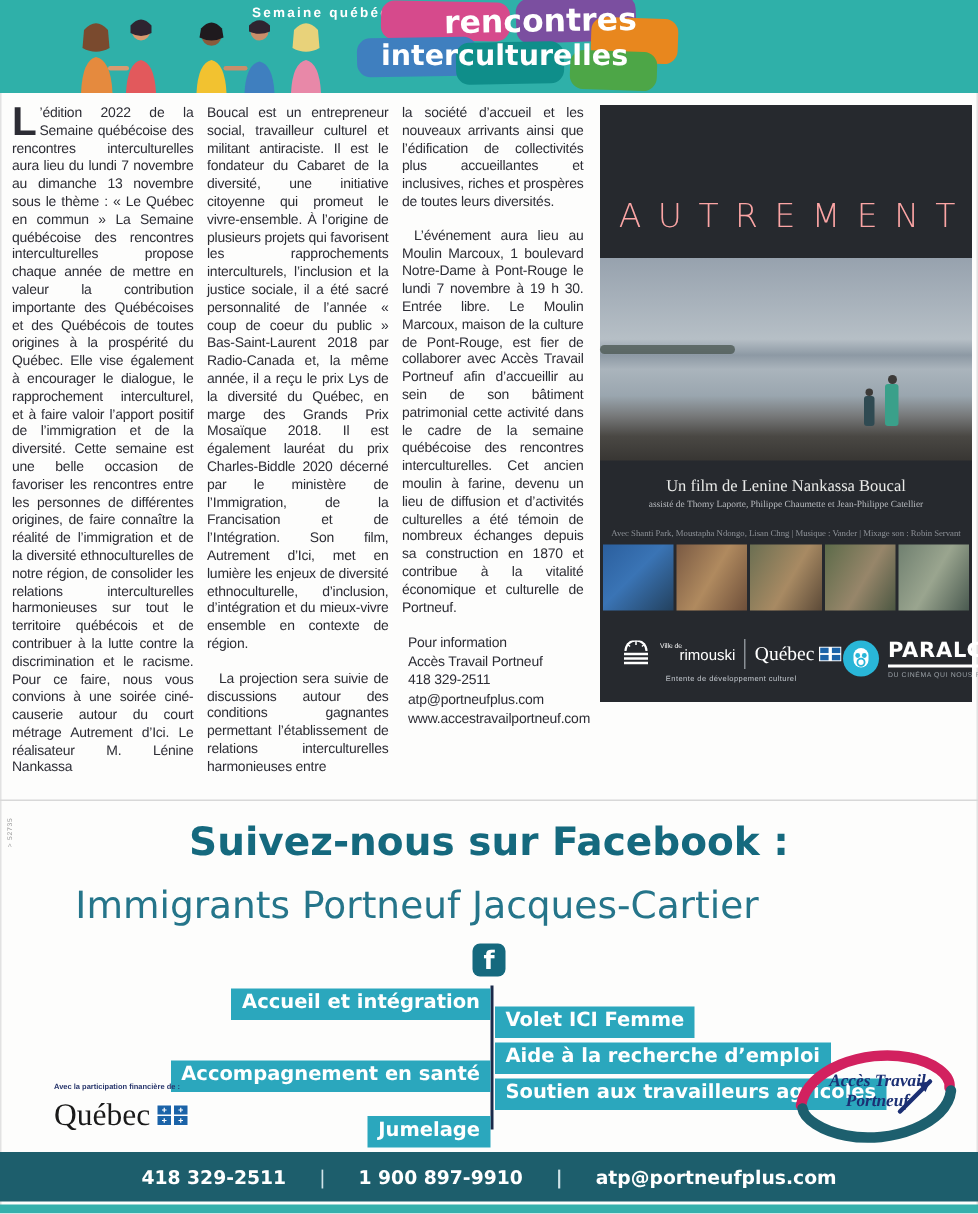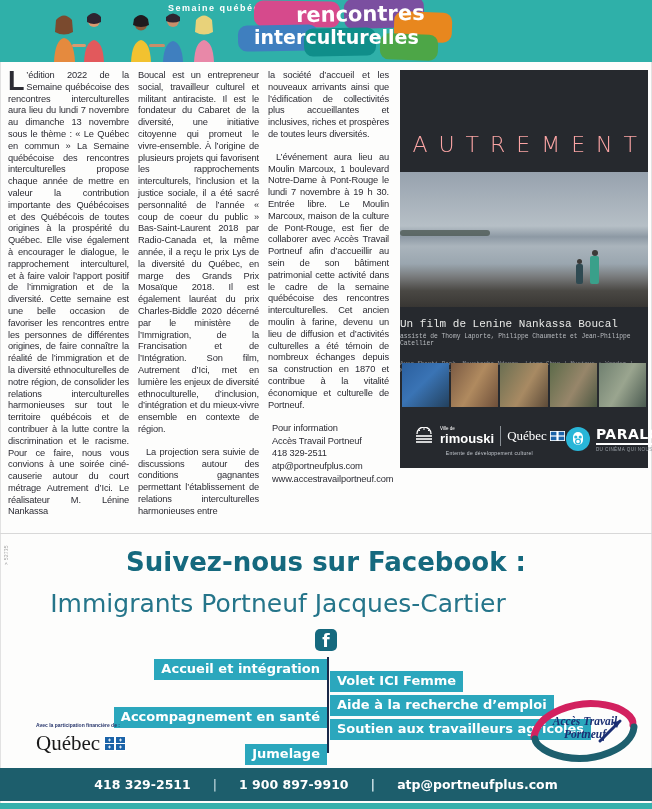--- a/index.html
+++ b/index.html
@@ -40,38 +40,38 @@
   .pt2{font-size:22px;letter-spacing:11px;padding-left:0;margin-top:13px;font-style:italic;}
   .poster-photo{position:absolute;left:0;top:102px;width:248px;height:135px;
       background:
         linear-gradient(180deg,#97a2ae 0%,#b6bfc6 40%,#8d99a4 48%,#aab4bc 55%,#9aa6af 68%,#77797a 78%,#4a4844 88%,#383633 100%);}
   .land{position:absolute;left:0;top:58px;width:90px;height:6px;background:#4e5a55;border-radius:3px;opacity:.8;}
   .fig{position:absolute;border-radius:2px;}
   .fig1{left:176px;top:92px;width:7px;height:20px;background:#2f4a52;}
   .fig1:before{content:"";position:absolute;left:1px;top:-5px;width:5px;height:5px;border-radius:50%;background:#3c3a38;}
   .fig2{left:190px;top:84px;width:9px;height:28px;background:#3aa08a;}
   .fig2:before{content:"";position:absolute;left:2px;top:-6px;width:6px;height:6px;border-radius:50%;background:#3c3a38;}
-  .credits{position:absolute;left:0;top:248px;width:100%;text-align:left;font-family:Liberation Mono, monospace;}
+  .credits{position:absolute;left:0;top:248px;width:100%;text-align:center;font-family:Liberation Serif, serif;}
   .credit-film{font-size:11px;color:#e8e9e7;}
   .credit-assist{font-size:6.3px;color:#b9bcc0;margin-top:3px;}
   .credit-cast{font-size:5.8px;color:#8e9298;margin-top:13px;}
   .filmstrip{position:absolute;left:2px;top:293px;width:244px;height:44px;display:flex;gap:2px;}
   .still{flex:1;height:44px;}
   .s1{background:linear-gradient(135deg,#2b5f9e 0%,#3a74b5 45%,#23415e 100%);}
   .s2{background:linear-gradient(120deg,#7a5a43 0%,#b08a5f 50%,#6e4f3a 100%);}
   .s3{background:linear-gradient(120deg,#6b6f52 0%,#a88a63 55%,#5c4a38 100%);}
   .s4{background:linear-gradient(120deg,#5d6b4a 0%,#97866a 55%,#4c5742 100%);}
   .s5{background:linear-gradient(120deg,#708070 0%,#9aa58f 50%,#4a5a50 100%);}
   .poster-logos{position:absolute;left:0;bottom:12px;width:100%;display:flex;justify-content:space-between;
       align-items:flex-start;padding:0 14px;box-sizing:border-box;}
   .plogo-left{display:flex;flex-direction:column;align-items:center;}
   .plogo-left-row{display:flex;align-items:center;gap:6px;}
   .rim-text{color:#fff;line-height:1;}
   .rim-small{font-size:4.5px;}
-  .rim-big{font-size:13px;font-weight:bold;}
+  .rim-big{font-size:10px;font-weight:normal;margin-left:13px;}
   .vdiv{width:1px;height:20px;background:#8a9096;}
   .qc-word{color:#fff;font-family:"Liberation Serif",serif;font-size:13px;display:flex;align-items:center;gap:3px;}
   .plogo-caption{font-size:5px;color:#c5cad0;margin-top:4px;letter-spacing:.3px;}
   .paraloeil{display:flex;align-items:center;gap:5px;}
   .paraloeil-text{display:flex;flex-direction:column;}
   .paraloeil-name{color:#fff;font-family:"DejaVu Sans",sans-serif;font-weight:bold;font-size:14px;
       letter-spacing:.5px;border-bottom:2px solid #fff;padding-bottom:1px;}
   .paraloeil-tag{font-size:4.6px;color:#9aa0a6;margin-top:2px;letter-spacing:.4px;}
 
   

